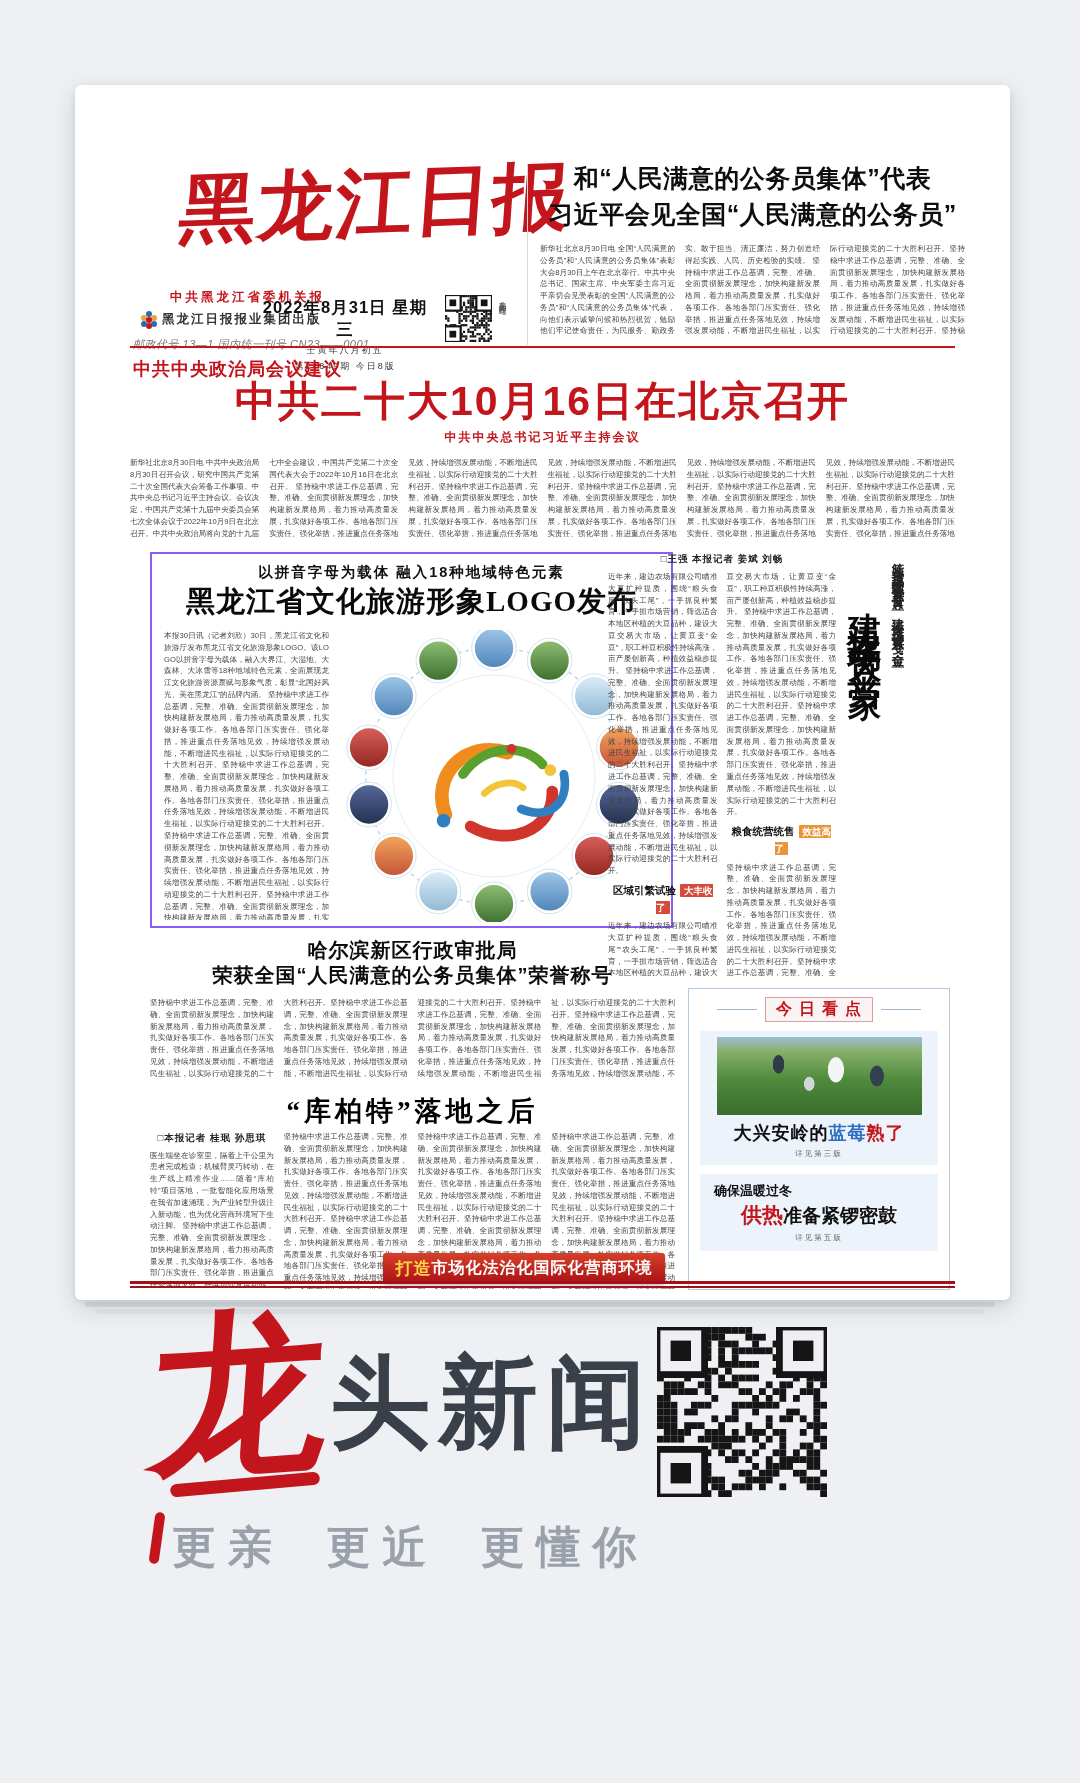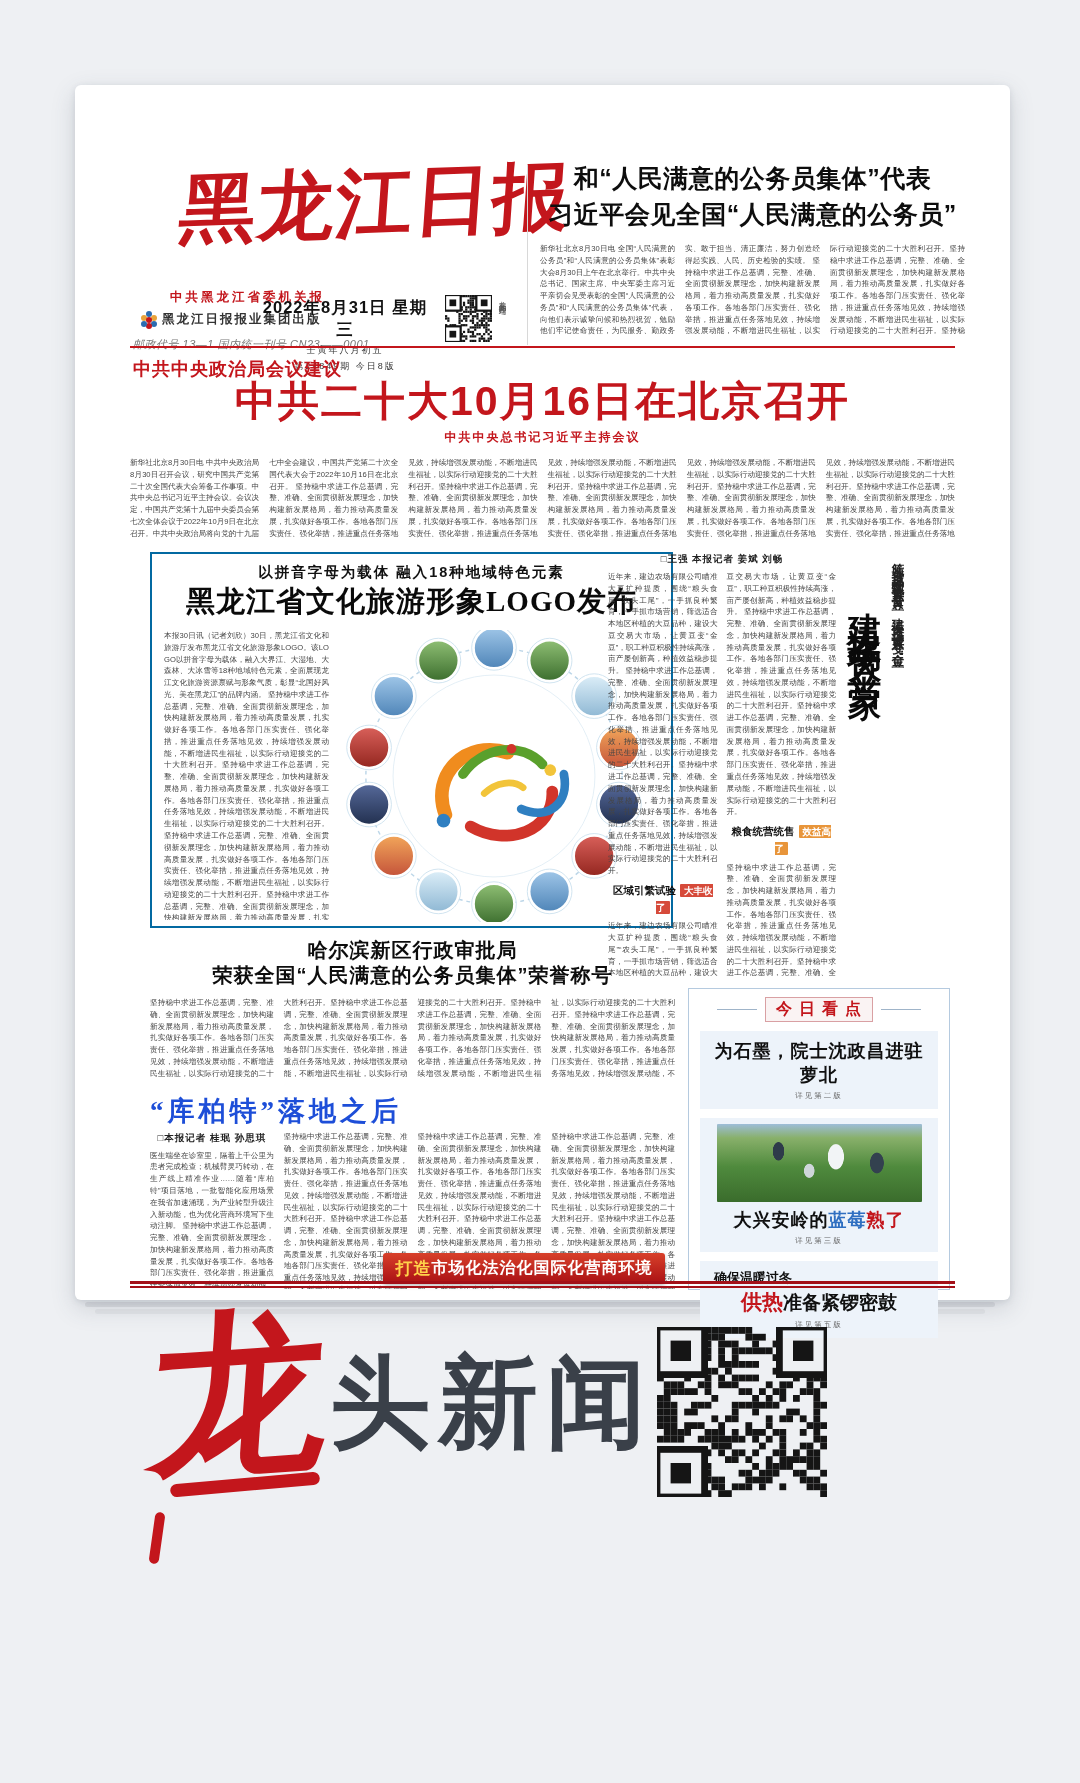--- a/index.html
+++ b/index.html
@@ -32,34 +32,34 @@
 
   .body-txt { font-size:7.6px; line-height:1.55; color:#454545; text-align:justify;
               word-break:break-all; overflow:hidden; }
   .cols2 { column-count:2; column-gap:9px; }
   .cols3 { column-count:3; column-gap:10px; }
   .cols4 { column-count:4; column-gap:10px; }
   .cols6 { column-count:6; column-gap:10px; }
   .byline { font-size:9.5px; font-weight:bold; color:#222; text-align:center; letter-spacing:1px; }
 
   
-  .logo-box { border:2px solid #0369a1; background:#fff; }
+  .logo-box { border:2px solid #8b5cf6; background:#fff; }
   .lb-kicker { text-align:center; font-size:14.5px; font-weight:bold; color:#111; letter-spacing:2px; }
   .lb-head { text-align:center; font-family:"Liberation Serif", serif; font-size:29px; font-weight:bold; color:#0a0a0a; letter-spacing:1px; }
 
   
   .farm-sub { font-size:10.5px; font-weight:bold; color:#111; text-align:center; margin:5px 0; }
   .tag { color:#fff; font-size:9.5px; font-weight:bold; padding:1px 4px; margin-left:4px; border-radius:1px; }
   .tag-red { background:#d64a3a; }
   .tag-orange { background:#e8953a; }
   .farm-head-v { font-family:"Liberation Serif", serif; font-weight:bold; font-size:34px; color:#0a0a0a; letter-spacing:9px; }
   .farm-kick-v { font-size:12.5px; font-weight:bold; color:#222; letter-spacing:3px; }
 
   .mid-h { font-size:20px; font-weight:bold; color:#0d0d0d; text-align:center; letter-spacing:1px; }
-  .kub-h { font-family:"Liberation Serif", serif; font-size:27px; font-weight:bold; color:#1d4ed8; letter-spacing:4px; }
+  .kub-h { font-family:"Liberation Serif", serif; font-size:27px; font-weight:bold; color:#000000; text-align:center; letter-spacing:4px; }
 
   .banner { background:linear-gradient(180deg,#d8402a 0%,#b01717 85%); border-radius:3px;
             display:flex; align-items:center; justify-content:center;
             box-shadow:0 2px 4px rgba(0,0,0,.25); }
   .banner .b1 { color:#ffd24a; font-size:17px; font-weight:bold; letter-spacing:1px; }
   .banner .b2 { color:#fff; font-size:16px; font-weight:bold; letter-spacing:1px; }
 
   
   .hl-box { border:1px solid #b5cadf; background:#fff; }
   .hl-header { display:flex; align-items:center; justify-content:center; margin-top:8px; }
@@ -410,24 +410,20 @@
     </div>
     <div class="abs banner" style="left:308px; top:1168px; width:282px; height:31px;">
       <span class="b1">打造</span>
         <span class="b2">市场化法治化国际化营商环境</span>
     </div>
 
     <div class="abs hl-box" style="left:613px; top:903px; width:262px; height:302px;">
       <div class="hl-header">
         <span class="hl-title">今日看点</span>
       </div>
-      <div class="hl-card">
-        <div class="hl-t">为石墨，院士沈政昌进驻萝北</div>
-        <div class="hl-ref">详见第二版</div>
-      </div>
       <div class="hl-card" style="padding:6px;">
         <div class="photo"></div>
         <div class="hl-t" style="margin-top:6px;"><span>大兴安岭的</span><span style="color:#2f6fc1;">蓝莓</span><span style="color:#c3161c;">熟了</span></div>
         <div class="hl-ref">详见第三版</div>
       </div>
       <div class="hl-card">
         <div style="font-size:13px; font-weight:bold; color:#111; padding-left:8px;">确保温暖过冬</div>
         <div style="text-align:center; margin-top:1px;">
           <span style="color:#c3161c; font-size:21px; font-weight:bold;">供热</span><span style="color:#111; font-size:19px; font-weight:bold; font-family:'Liberation Serif',serif;">准备紧锣密鼓</span>
         </div>
@@ -435,20 +431,21 @@
       </div>
     </div>
 
     <div class="abs dbl-rule" style="left:55px; top:1196px; width:825px;"></div>
   </div>
 
   <div class="abs brand-dragon" style="left:152px; top:1308px;">龙</div>
   <div class="abs brand-rest" style="left:330px; top:1352px;">头新闻</div>
   <div class="abs swoosh" style="left:170px; top:1478px; width:150px; height:13px;"></div>
   <div class="abs swoosh" style="left:152px; top:1512px; width:10px; height:52px; transform:rotate(8deg);"></div>
+  <div class="abs tagline" style="left:172px; top:1518px;">更亲  更近  更懂你</div>
   <div class="abs" id="qr-footer" style="left:657px; top:1327px; width:170px; height:170px;"><svg width="170" height="170" xmlns="http://www.w3.org/2000/svg">
         <rect x="47.6" y="0" width="6.8" height="6.8" fill="#151515"></rect>
         <rect x="54.4" y="0" width="6.8" height="6.8" fill="#151515"></rect>
         <rect x="61.199999999999996" y="0" width="6.8" height="6.8" fill="#151515"></rect>
         <rect x="68" y="0" width="6.8" height="6.8" fill="#151515"></rect>
         <rect x="74.8" y="0" width="6.8" height="6.8" fill="#151515"></rect>
         <rect x="81.6" y="0" width="6.8" height="6.8" fill="#151515"></rect>
         <rect x="88.39999999999999" y="0" width="6.8" height="6.8" fill="#151515"></rect>
         <rect x="47.6" y="6.8" width="6.8" height="6.8" fill="#151515"></rect>
         <rect x="54.4" y="6.8" width="6.8" height="6.8" fill="#151515"></rect>

